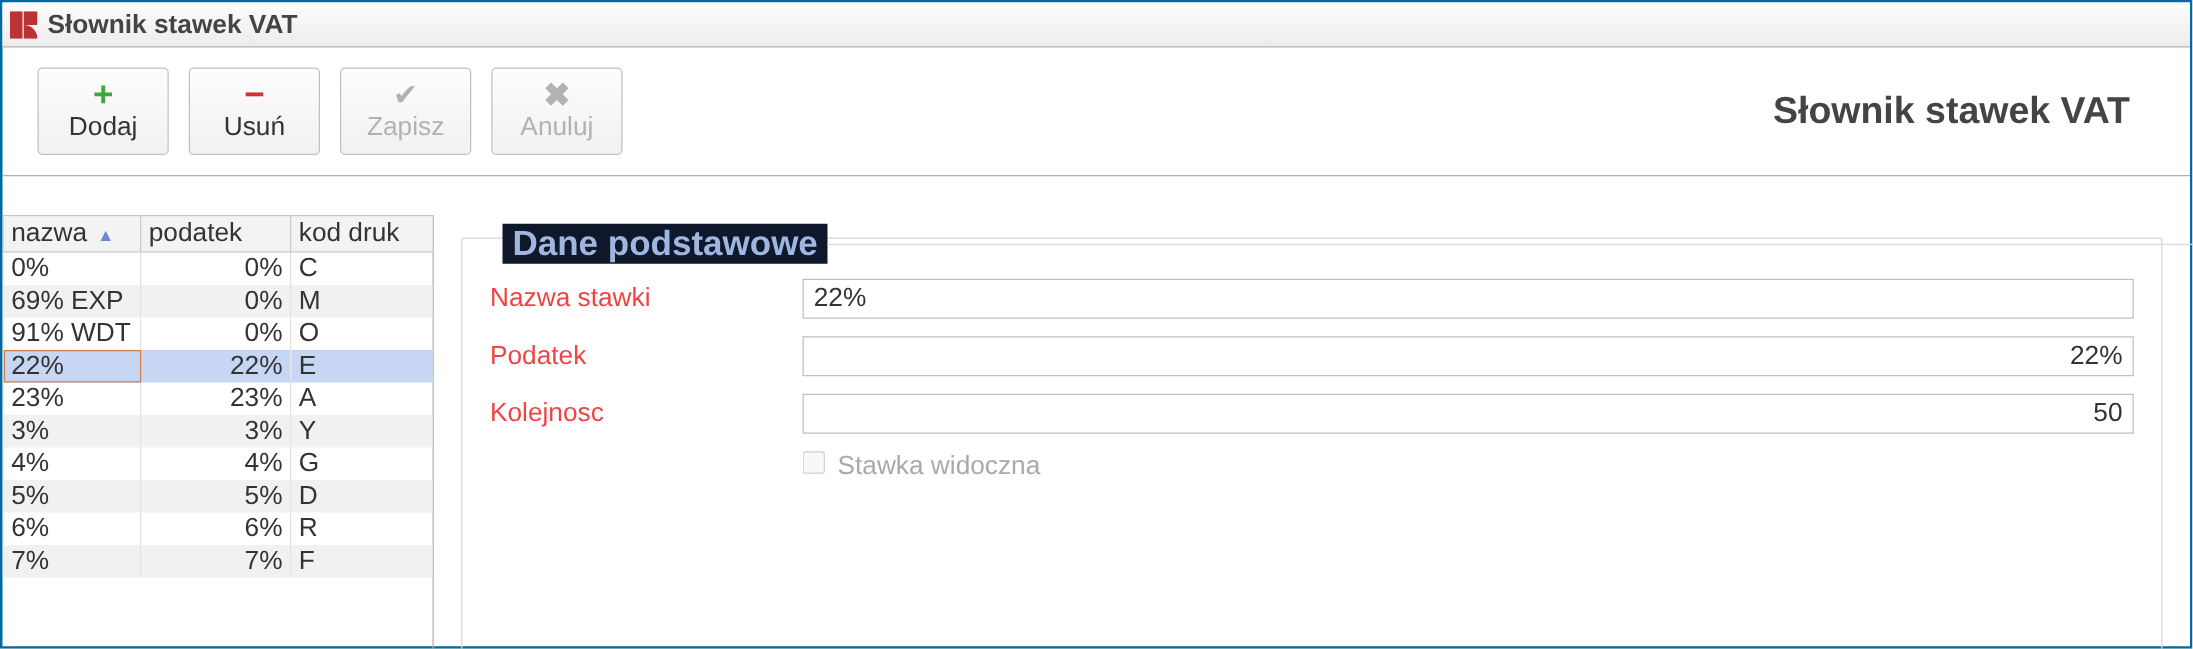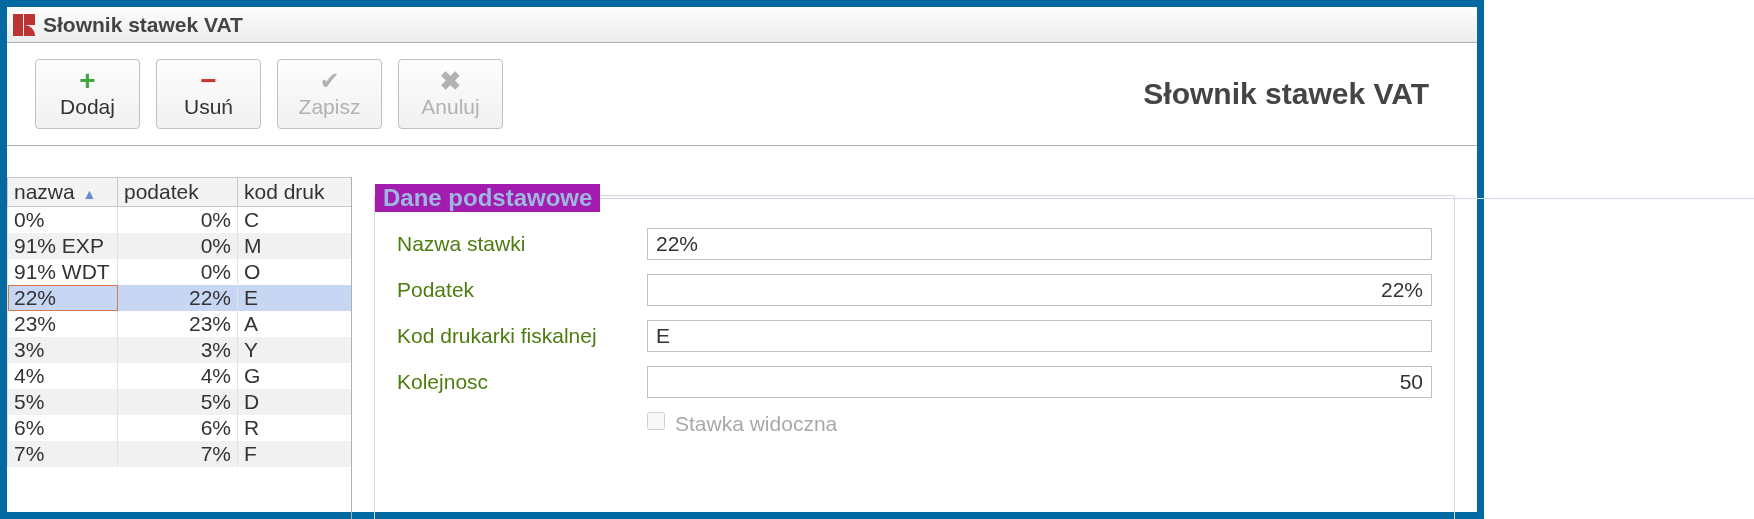--- a/index.html
+++ b/index.html
@@ -6,22 +6,22 @@
 body {
   font-family: "Segoe UI", Tahoma, Arial, sans-serif;
   font-size: 21px;
   background: #fff;
   color: #333;
   width: 1754px;
   height: 519px;
   overflow: hidden;
 }
 .window {
-  border: 7px solid #0369a1;
-  width: 1484px;
+  border: 2px solid #0369a1;
+  width: 1754px;
   height: 519px;
 }
 .titlebar {
   display: flex;
   align-items: center;
   height: 36px;
   padding: 0 6px;
   background: linear-gradient(#fdfdfd, #ececec);
   border-bottom: 1px solid #b0b0b0;
 }
@@ -137,44 +137,44 @@
 .detail-inner {
   border: 1px solid #d6d6d6;
   border-radius: 2px;
   height: 100%;
   position: relative;
   padding: 32px 22px 10px 22px;
 }
 .fieldset-legend {
   position: absolute;
   top: -12px;
-  left: 0;
-  background: #a21caf;
+  left: 32px;
+  background: #0f172a;
   padding: 0 8px;
   color: #9fb6e0;
   font-weight: bold;
-  font-size: 24px;
+  font-size: 28px;
 }
 .fieldset-legend::after {
   content: "";
   position: absolute;
   left: 100%;
   top: 50%;
   width: 1200px;
   border-top: 1px solid #cfd9ee;
 }
 .form-row {
   display: flex;
   align-items: center;
   margin-bottom: 14px;
 }
 .form-label {
   width: 250px;
   font-size: 21px;
-  color: #4d7c0f;
+  color: #ef4444;
 }
 .form-input {
   flex: 1;
   height: 32px;
   border: 1px solid #c0c0c0;
   padding: 2px 8px;
   font-size: 21px;
   color: #333;
 }
 .form-input.right { text-align: right; }
@@ -243,21 +243,21 @@
             <th>kod druk</th>
           </tr>
         </thead>
         <tbody id="grid-body">
             <tr>
               <td>0%</td>
               <td class="col-podatek">0%</td>
               <td>C</td>
             </tr>
             <tr>
-              <td>91% EXP</td>
+              <td>69% EXP</td>
               <td class="col-podatek">0%</td>
               <td>M</td>
             </tr>
             <tr>
               <td>91% WDT</td>
               <td class="col-podatek">0%</td>
               <td>O</td>
             </tr>
             <tr class="selected">
               <td>22%</td>
@@ -302,24 +302,20 @@
       <div class="detail-inner">
         <div class="fieldset-legend">Dane podstawowe</div>
 
         <div class="form-row">
           <div class="form-label">Nazwa stawki</div>
           <input class="form-input" value="22%" style="">
         </div>
         <div class="form-row">
           <div class="form-label">Podatek</div>
           <input class="form-input right" value="22%" style="">
-        </div>
-        <div class="form-row">
-          <div class="form-label">Kod drukarki fiskalnej</div>
-          <input class="form-input" value="E" style="">
         </div>
         <div class="form-row">
           <div class="form-label">Kolejnosc</div>
           <input class="form-input right" value="50" style="">
         </div>
         <div class="form-check">
           <input type="checkbox" disabled="" style="">
           <span>Stawka widoczna</span>
         </div>
       </div>

